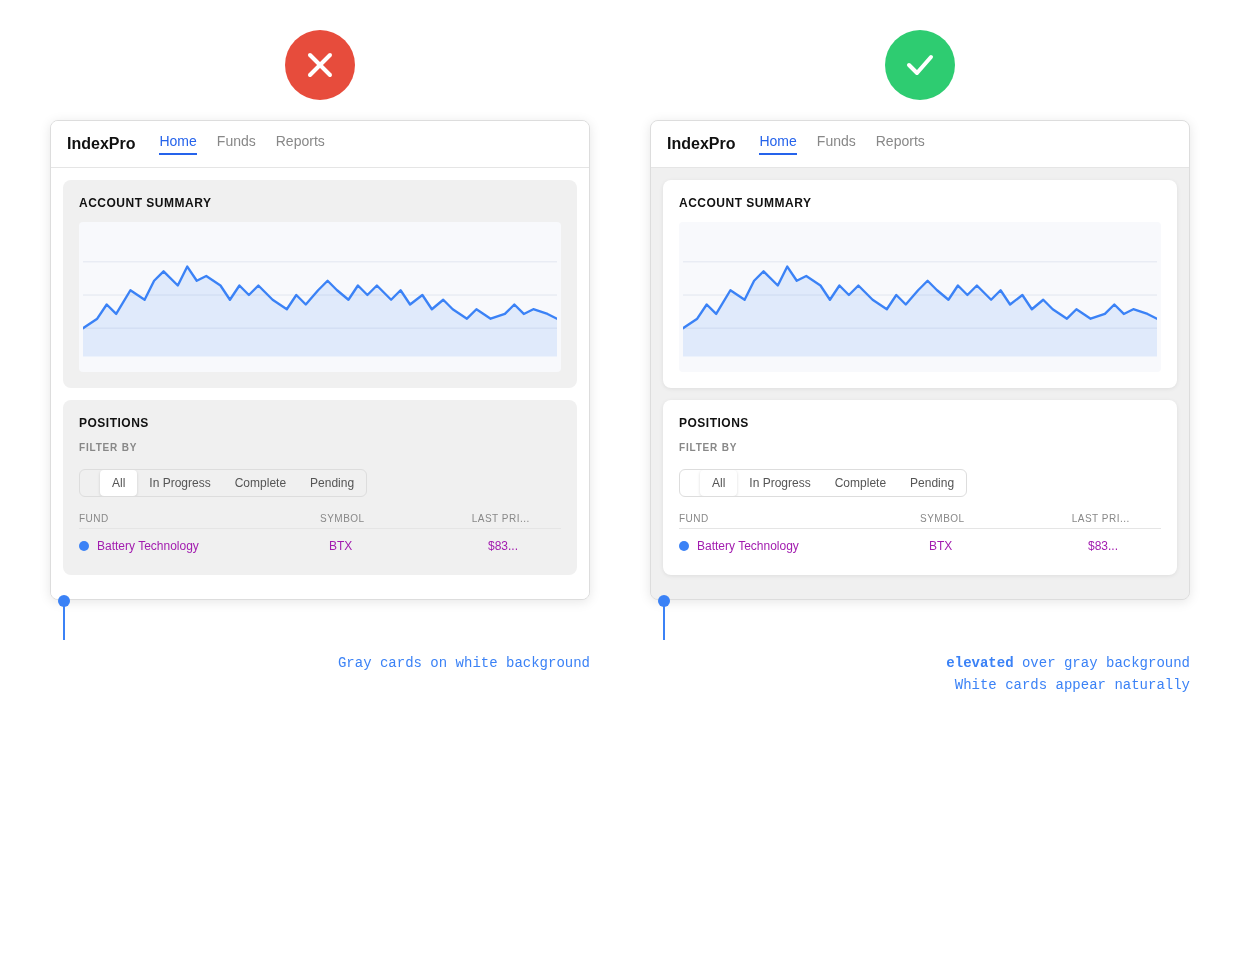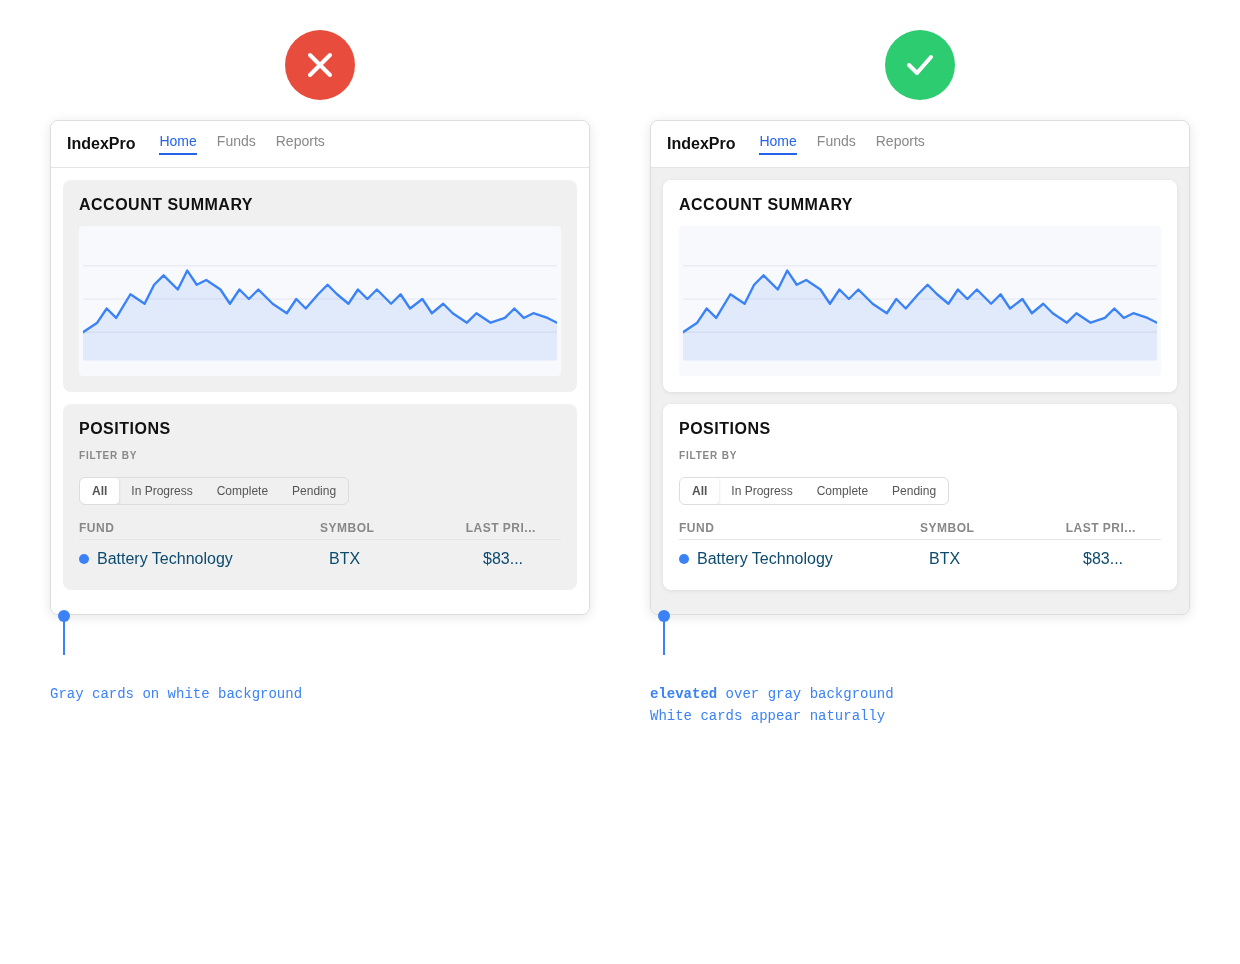--- a/index.html
+++ b/index.html
@@ -109,21 +109,21 @@
       cursor: pointer;
     }
     .nav-tab.active {
       color: #2563eb;
       border-bottom: 2px solid #2563eb;
       font-weight: 500;
     }
 
     
     .card-title {
-      font-size: 16px;
+      font-size: 12px;
       font-weight: 900;
       color: #111;
       letter-spacing: 0.5px;
       margin-bottom: 12px;
       text-transform: uppercase;
     }
 
     
     .chart-area {
       background: #f8f9fc;
@@ -157,33 +157,34 @@
       padding: 6px 12px;
       color: #555;
       background: transparent;
       cursor: pointer;
       white-space: nowrap;
     }
     .filter-tab.active {
       background: #ffffff;
       box-shadow: 0 1px 3px rgba(0,0,0,0.15);
       border-radius: 4px;
-      font-weight: 700;
+      font-weight: 400;
+      margin-left: 20px;
     }
 
     .table-header {
       display: flex;
       gap: 0;
       padding: 4px 0;
       border-bottom: 1px solid #e5e5e5;
       margin-bottom: 4px;
     }
     .table-header-cell {
-      font-size: 12px;
-      font-weight: 700;
+      font-size: 10px;
+      font-weight: 400;
       color: #888;
       letter-spacing: 0.5px;
       text-transform: uppercase;
     }
     .col-fund { flex: 2; }
     .col-symbol { flex: 1; }
     .col-price { flex: 1; text-align: center; }
 
     .table-row-item {
       display: flex;
@@ -193,28 +194,28 @@
     }
     .row-dot {
       width: 10px;
       height: 10px;
       border-radius: 50%;
       background: #3b82f6;
       margin-right: 8px;
       flex-shrink: 0;
     }
     .table-cell {
-      font-size: 16px;
-      color: #0c4a6e;
+      font-size: 12px;
+      color: #a21caf;
     }
 
     
     .caption-area {
-      margin-top: 28px;
-      text-align: left;
+      margin-top: 12px;
+      text-align: right;
       width: 540px;
     }
 
     .caption-line {
       font-family: 'Courier New', monospace;
       font-size: 14px;
       color: #3b82f6;
       line-height: 1.6;
     }
     .caption-line strong {

